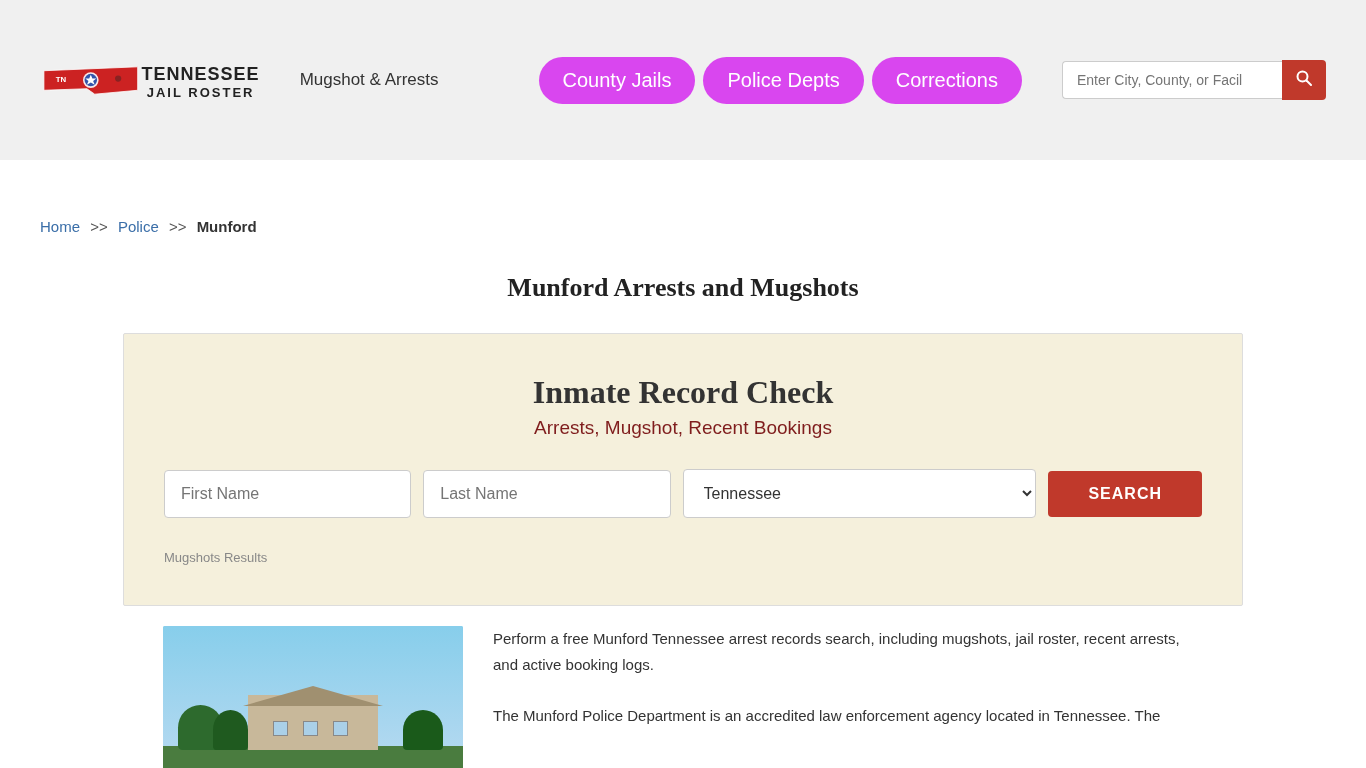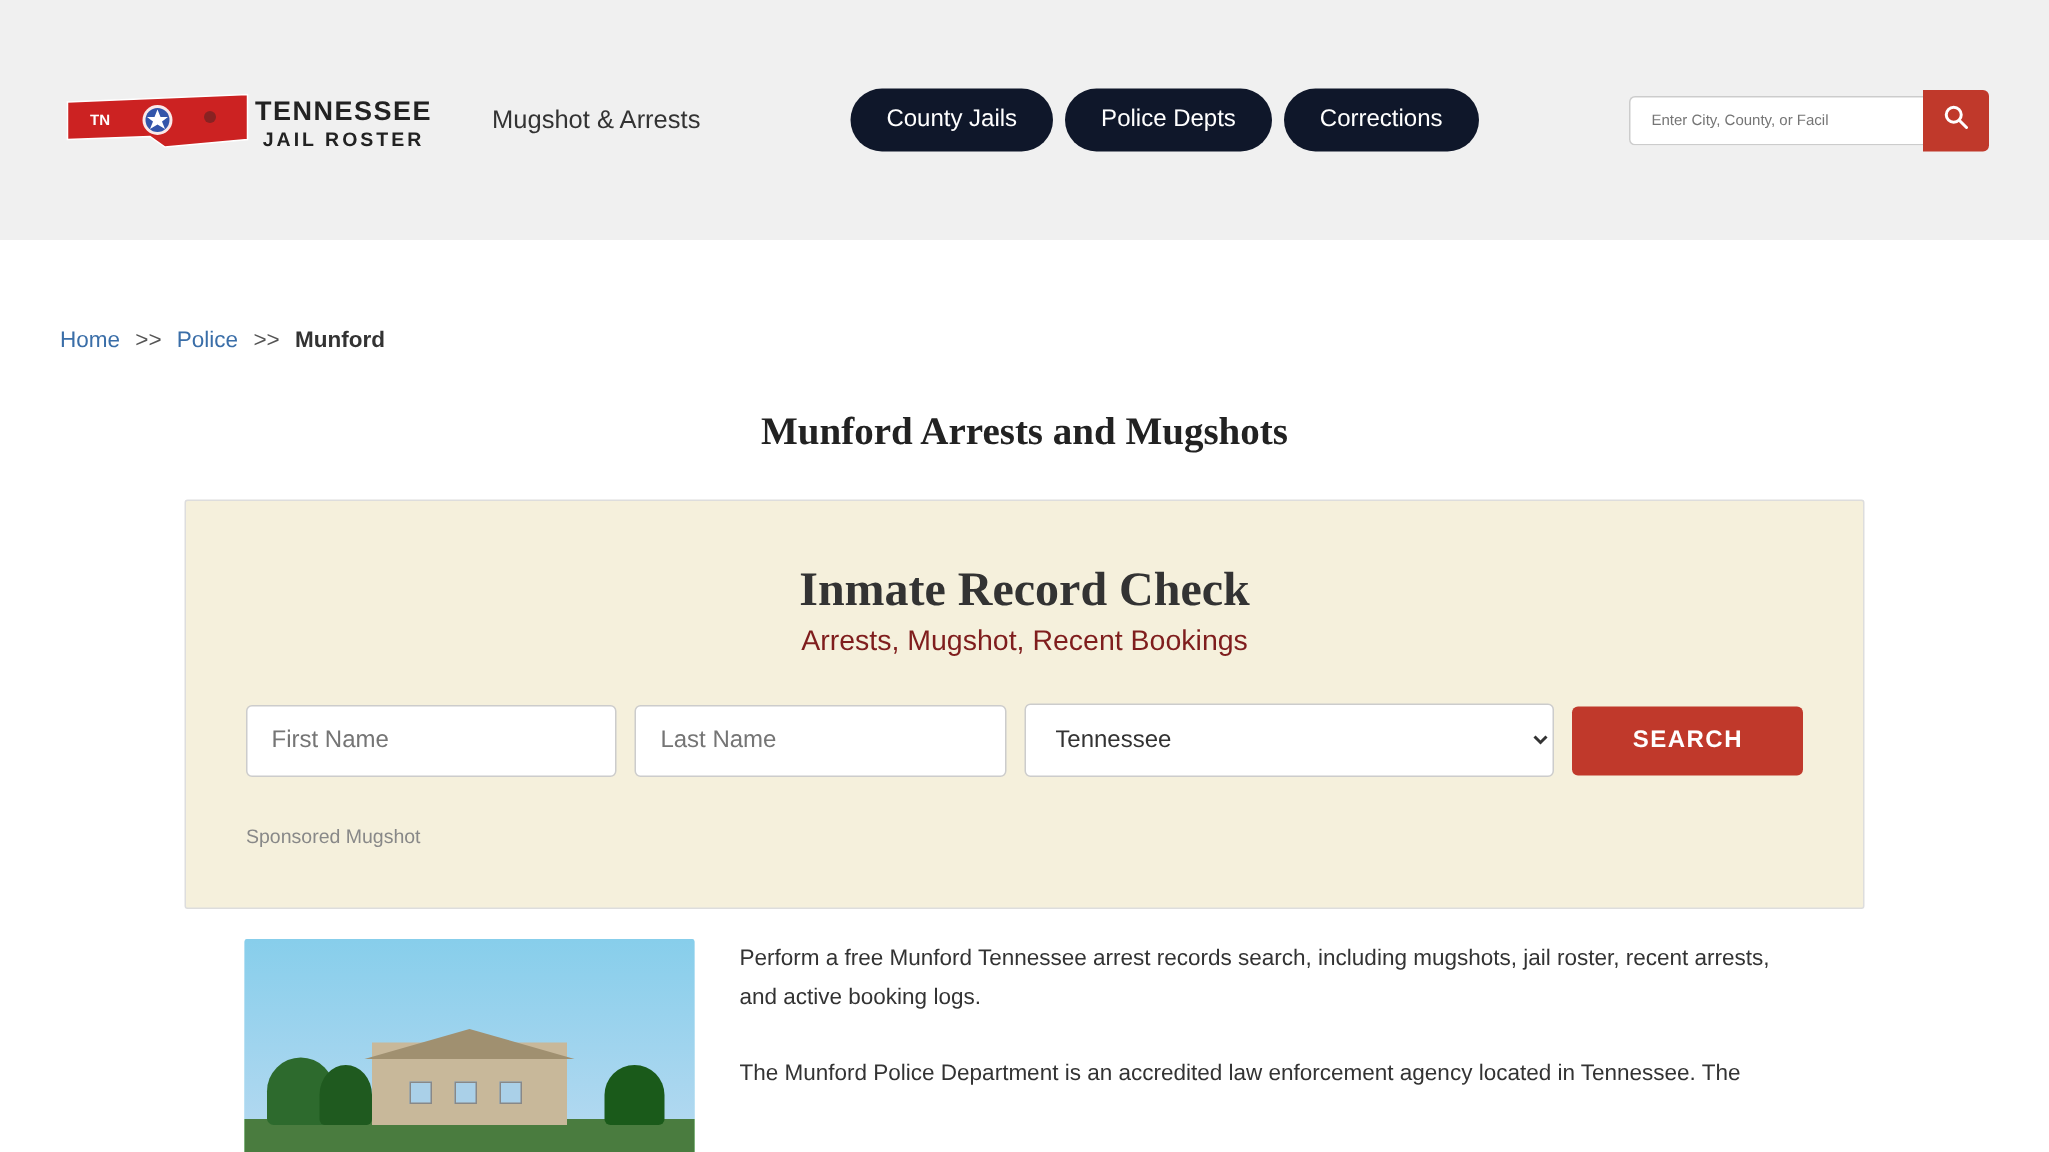--- a/index.html
+++ b/index.html
@@ -46,40 +46,40 @@
       text-decoration: none;
       font-family: Arial, sans-serif;
       white-space: nowrap;
     }
     .nav-buttons {
       display: flex;
       gap: 8px;
       margin-left: 60px;
     }
     .nav-btn {
-      background: #0f172a;
+      background: #d946ef;
       color: #fff;
       border: none;
       border-radius: 25px;
       padding: 12px 24px;
-      font-size: 16px;
+      font-size: 20px;
       font-family: Arial, sans-serif;
       cursor: pointer;
       white-space: nowrap;
       font-weight: 500;
     }
     .search-area {
       display: flex;
       margin-left: auto;
       align-items: center;
     }
     .search-input {
-      width: 196px;
+      width: 220px;
       padding: 10px 14px;
-      font-size: 10px;
+      font-size: 14px;
       border: 1px solid #ccc;
       border-right: none;
       border-radius: 4px 0 0 4px;
       font-family: Arial, sans-serif;
       color: #aaa;
       outline: none;
     }
     .search-btn {
       background: #c0392b;
       color: #fff;
@@ -290,21 +290,21 @@
       <option>Alabama</option>
       <option>Georgia</option>
       <option>Kentucky</option>
       <option>Mississippi</option>
       <option>North Carolina</option>
       <option>Virginia</option>
     </select>
     <button class="search-submit-btn">SEARCH</button>
   </div>
 
-  <div class="sponsored-results">Sponsored Mugshot</div>
+  <div class="sponsored-results">Mugshots Results</div>
 </div>
 
 <div class="content-section">
 
   <div class="content-image">
 
     <div style="position:absolute;top:0;left:0;right:0;height:60%;background:linear-gradient(180deg,#87CEEB,#b0d8f0);"></div>
 
     <div style="position:absolute;bottom:0;left:0;right:0;height:40%;background:#4a7c3f;"></div>
 

